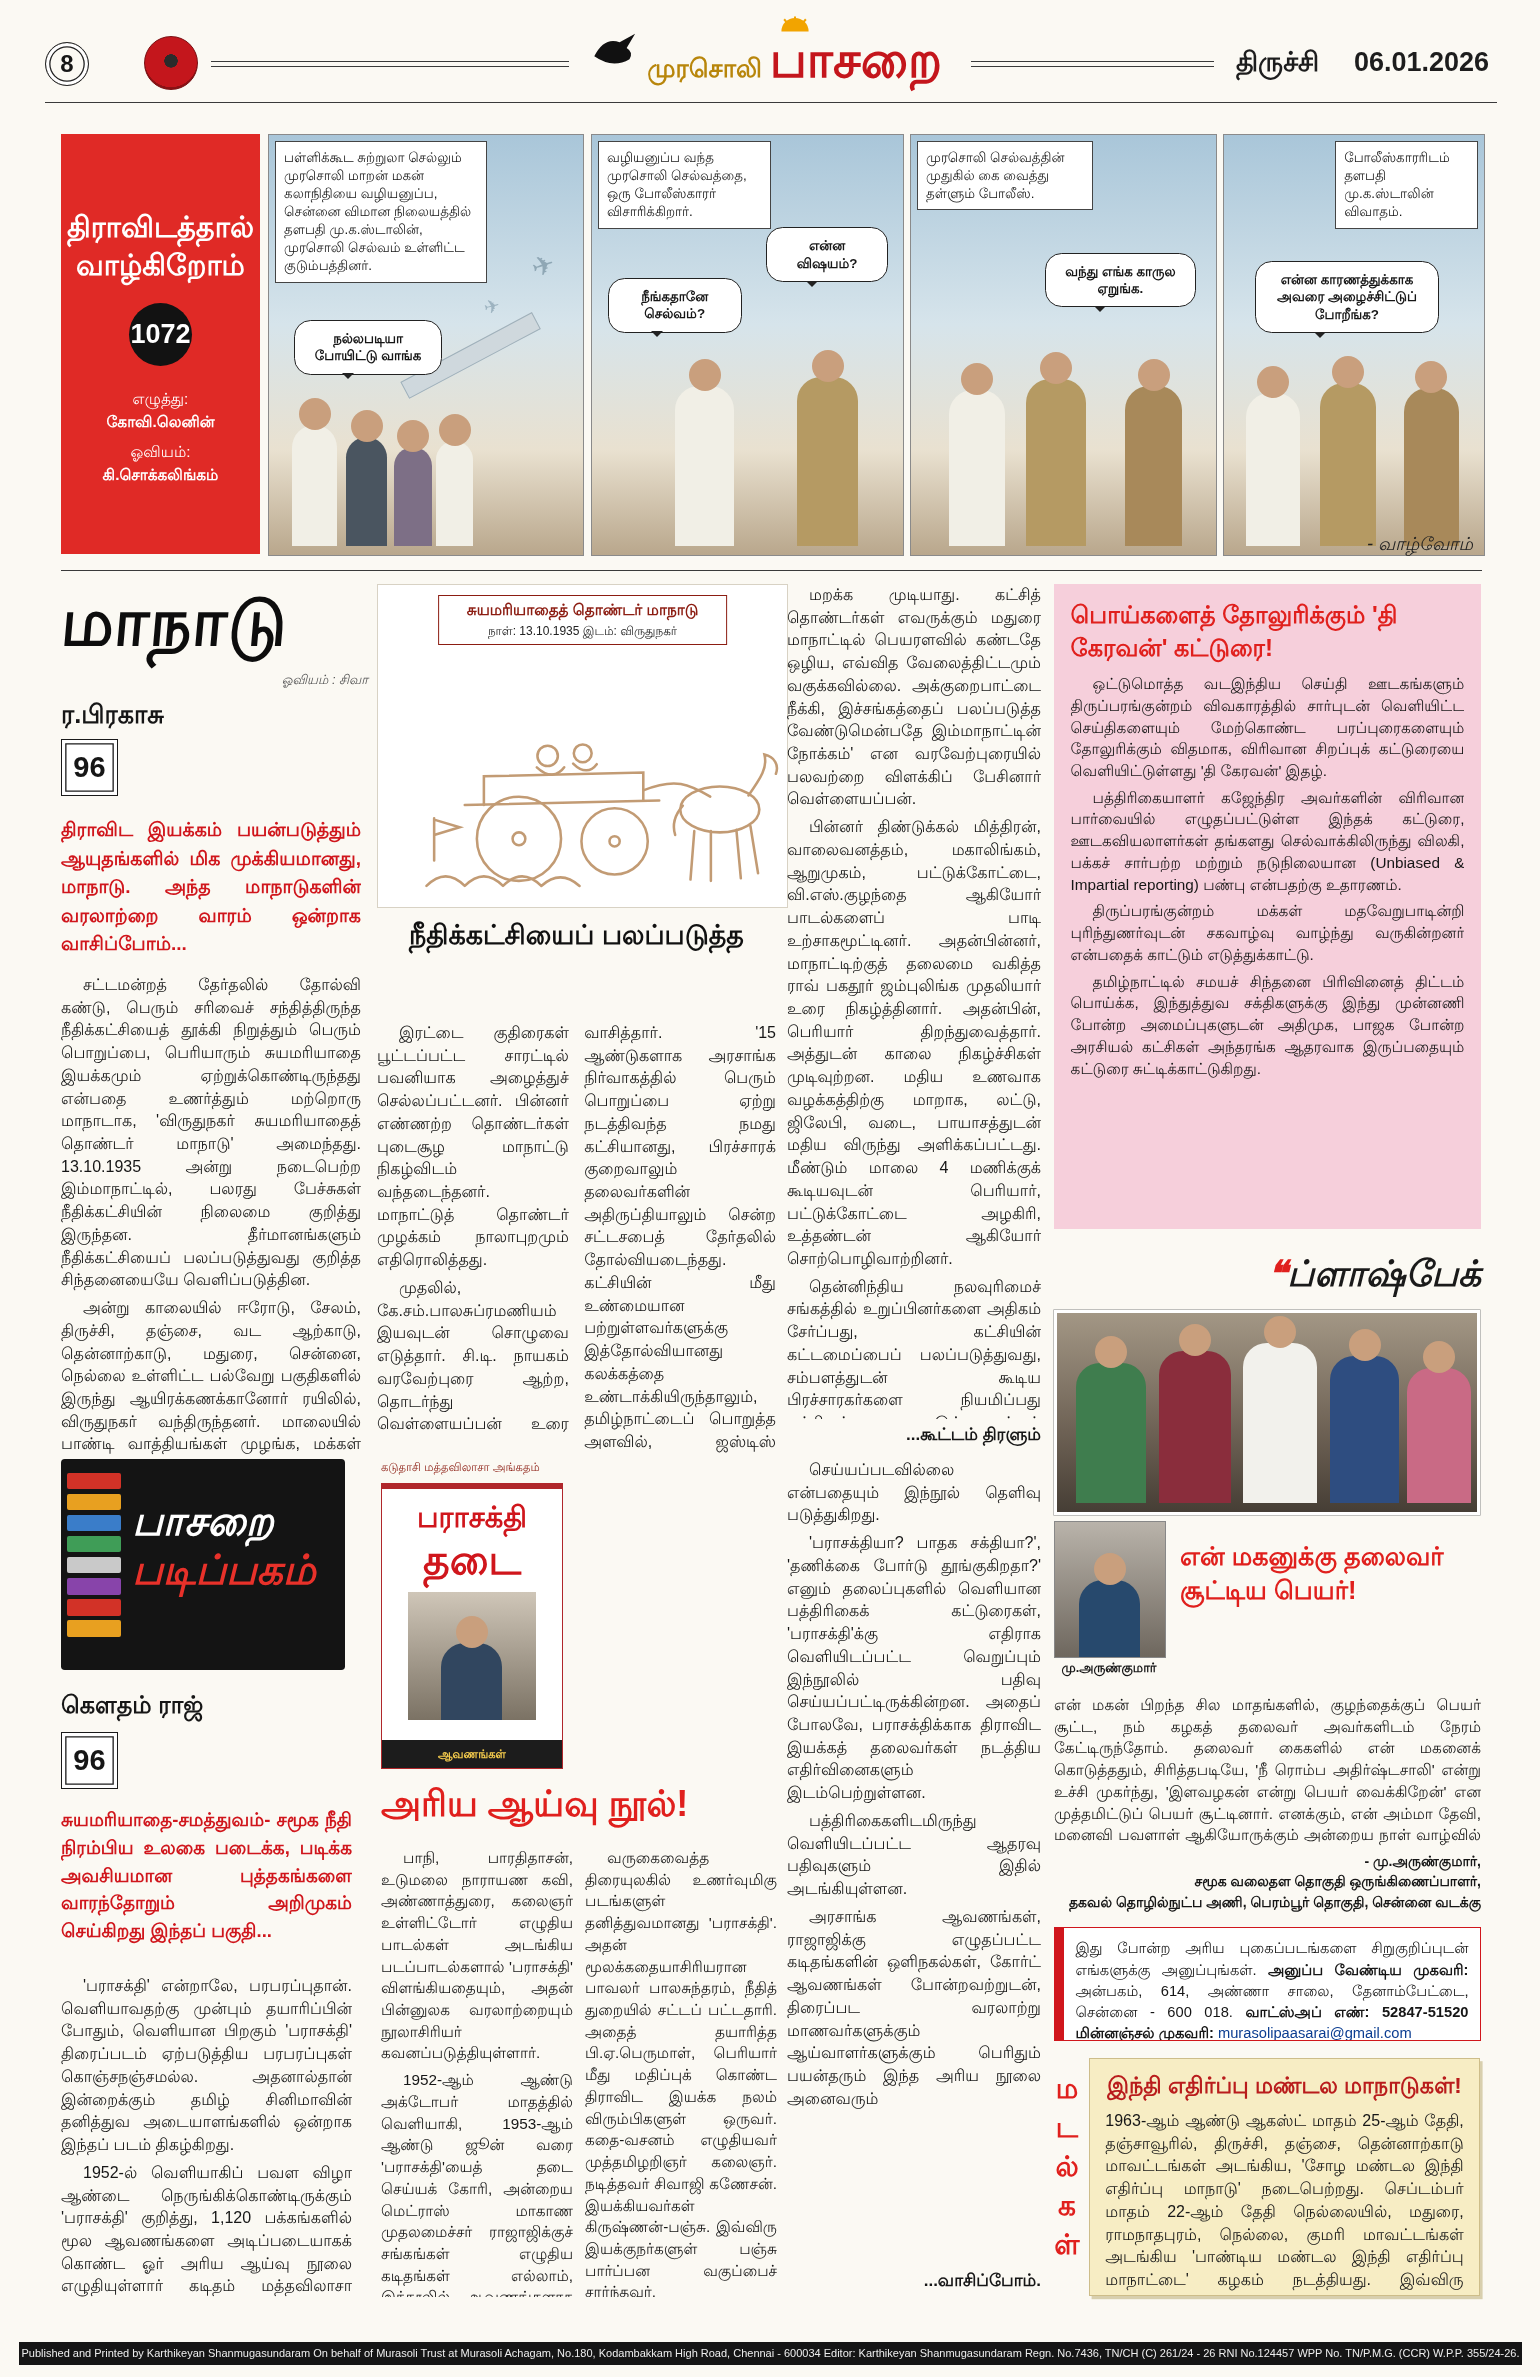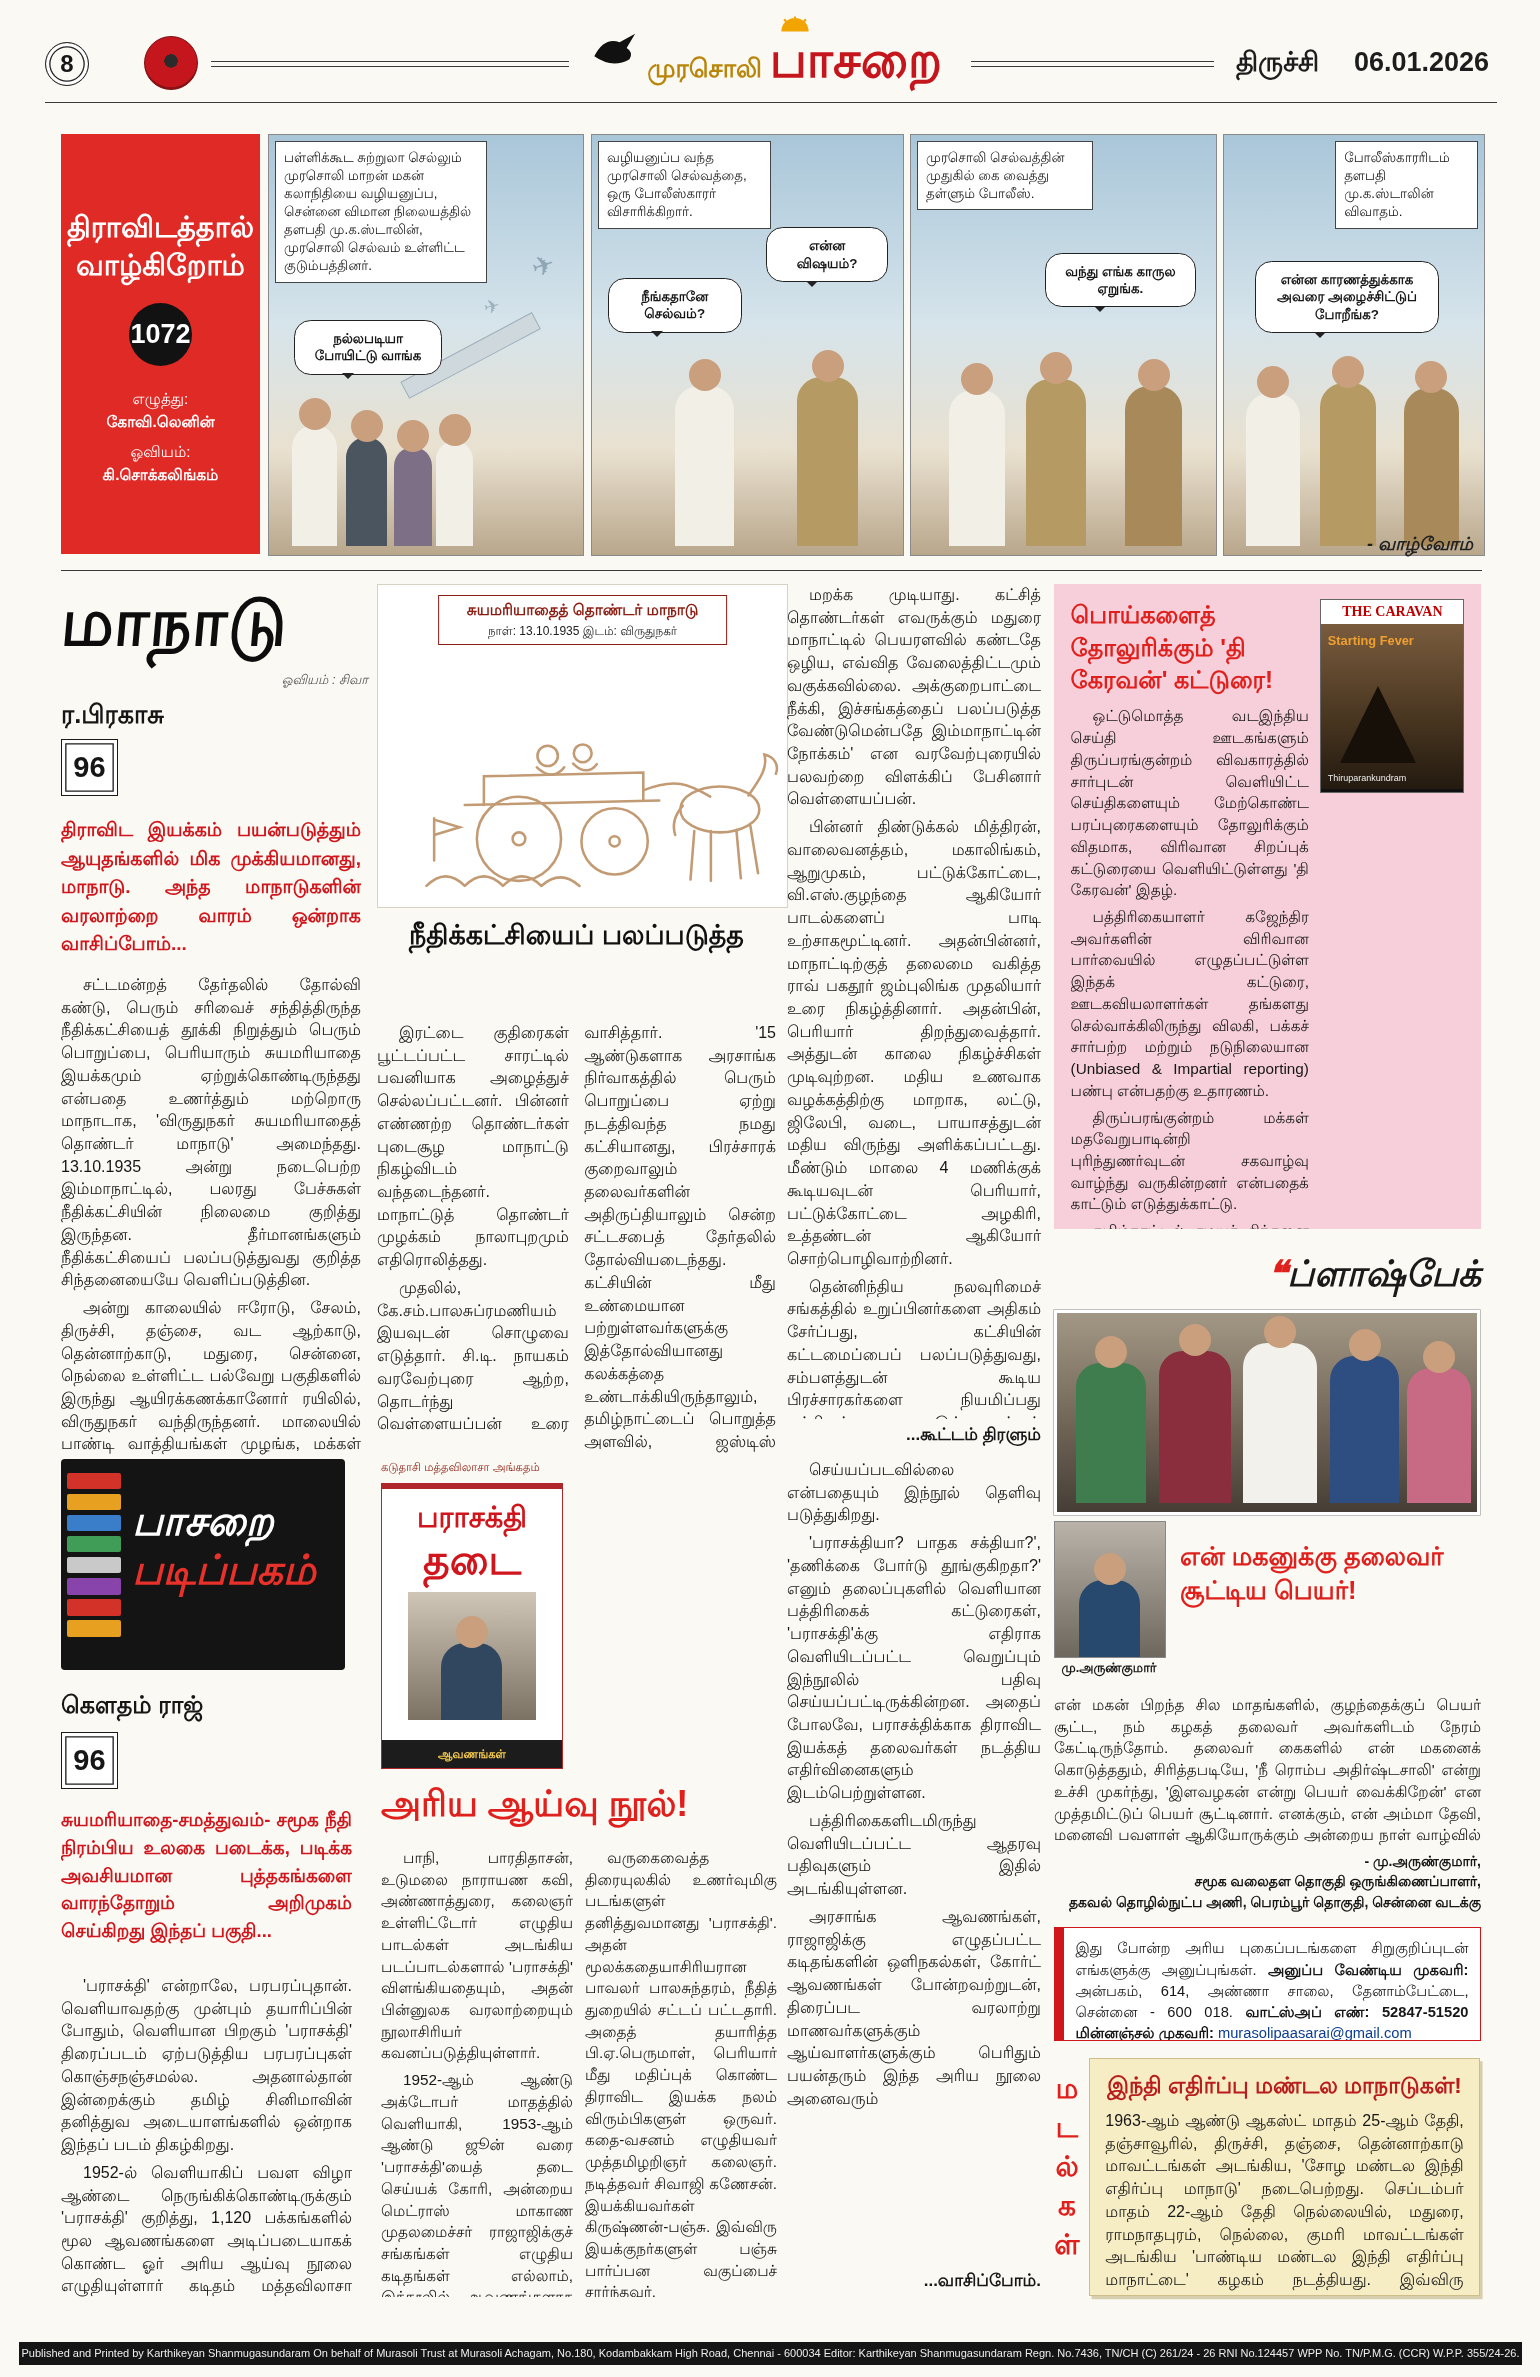--- a/index.html
+++ b/index.html
@@ -114,21 +114,21 @@
   <div class="panel" style="left:1223px;width:260px;">
     <div class="caption" style="left:auto;right:6.4px;width:48%;">போலீஸ்காரரிடம் தளபதி மு.க.ஸ்டாலின் விவாதம்.</div>
     <div class="person" style="left:22px;width:54px;height:153px;background:#f1efe6;"></div>
     <div class="person" style="left:96px;width:56px;height:163px;background:#b59a63;"></div>
     <div class="person" style="right:25.5px;width:55px;height:158px;background:#a8895a;"></div>
     <div class="bubble" style="left:12%;top:30%;width:62%;">
       <span>என்ன காரணத்துக்காக அவரை அழைச்சிட்டுப் போறீங்க?</span>
     </div>
   </div>
 
-  <div class="abs" style="left:1367px;top:534px;font-size:18px;font-weight:bold;font-style:italic;color:#222;">- வாழ்வோம்</div>
+  <div class="abs" style="left:1367px;top:534px;font-size:18px;font-weight:normal;font-style:italic;color:#222;">- வாழ்வோம்</div>
 
   <div class="abs rule" style="left:61px;top:570px;width:1421px;border-top-width:1.9px;"></div>
 
   <div class="abs" style="left:61px;top:584px;width:307px;font-size:66px;font-weight:900;color:#0d0d0d;transform:skewX(-5deg);letter-spacing:1.3px;">மாநாடு</div>
   <div class="abs" style="left:61px;top:672px;width:307px;text-align:right;font-size:12.8px;font-style:italic;color:#555;">ஓவியம் : சிவா</div>
   <div class="abs" style="left:61px;top:700px;font-size:25.5px;font-weight:bold;">ர.பிரகாசு</div>
   <div class="abs epi" style="left:61px;top:739px;">
     <span>96</span>
   </div>
   <div class="abs txt" style="left:61px;top:816px;width:300px;font-size:19px;font-weight:bold;color:#d0161c;line-height:1.5;">திராவிட இயக்கம் பயன்படுத்தும் ஆயுதங்களில் மிக முக்கியமானது, மாநாடு. அந்த மாநாடுகளின் வரலாற்றை வாரம் ஒன்றாக வாசிப்போம்...</div>
@@ -176,28 +176,20 @@
 
   <div class="abs txt colblock" style="left:787px;top:584px;width:254px;height:835px;font-size:16px;">
     <p class="p">மறக்க முடியாது. கட்சித் தொண்டர்கள் எவருக்கும் மதுரை மாநாட்டில் பெயரளவில் கண்டதே ஒழிய, எவ்வித வேலைத்திட்டமும் வகுக்கவில்லை. அக்குறைபாட்டை நீக்கி, இச்சங்கத்தைப் பலப்படுத்த வேண்டுமென்பதே இம்மாநாட்டின் நோக்கம்' என வரவேற்புரையில் பலவற்றை விளக்கிப் பேசினார் வெள்ளையப்பன்.</p>
     <p class="p">பின்னர் திண்டுக்கல் மித்திரன், வாலைவனத்தம், மகாலிங்கம், ஆறுமுகம், பட்டுக்கோட்டை, வி.எஸ்.குழந்தை ஆகியோர் பாடல்களைப் பாடி உற்சாகமூட்டினர். அதன்பின்னர், மாநாட்டிற்குத் தலைமை வகித்த ராவ் பகதூர் ஜம்புலிங்க முதலியார் உரை நிகழ்த்தினார். அதன்பின், பெரியார் திறந்துவைத்தார். அத்துடன் காலை நிகழ்ச்சிகள் முடிவுற்றன. மதிய உணவாக வழக்கத்திற்கு மாறாக, லட்டு, ஜிலேபி, வடை, பாயாசத்துடன் மதிய விருந்து அளிக்கப்பட்டது. மீண்டும் மாலை 4 மணிக்குக் கூடியவுடன் பெரியார், பட்டுக்கோட்டை அழகிரி, உத்தண்டன் ஆகியோர் சொற்பொழிவாற்றினர்.</p>
     <p class="p">தென்னிந்திய நலவுரிமைச் சங்கத்தில் உறுப்பினர்களை அதிகம் சேர்ப்பது, கட்சியின் கட்டமைப்பைப் பலப்படுத்துவது, சம்பளத்துடன் கூடிய பிரச்சாரகர்களை நியமிப்பது பற்றியும் இம்மாநாட்டில் ஆலோசிக்கப்பட்டு, தீர்மானங்கள் நிறைவேற்றப்பட்டன. மேலும், அப்போது தமிழ்நாடு வருவதாக இருந்த பிரச்சாரத்திற்கு வரவேற்புக் கூடாது, அவருக்கு நிதி அளிக்கக் கூடாது என்ற தீர்மானமும் நிறைவேற்றப்பட்டது.</p>
 
   </div>
   <div class="abs" style="left:787px;top:1425px;width:254px;text-align:right;font-size:17px;font-weight:900;">...கூட்டம் திரளும்</div>
 
   <div class="abs" style="left:1054px;top:584px;width:427px;height:645px;background:#f6cfdb;box-sizing:border-box;padding:15.3px 16.6px;overflow:hidden;">
-    <div style="float:right;width:142px;height:192px;margin:0 0 9px 11.5px;background:#111;border:0.6px solid #666;overflow:hidden;">
-      <div style="background:#fff;color:#c00000;font-family:'Liberation Serif',serif;font-weight:900;font-size:14px;text-align:center;padding:3.8px 0;">THE CARAVAN</div>
-      <div style="height:165px;background:linear-gradient(180deg,#7a5c3e,#46341f 60%,#241a10);position:relative;">
-        <div style="position:absolute;bottom:25.5px;left:19px;width:0;height:0;border-left:38px solid transparent;border-right:38px solid transparent;border-bottom:77px solid #171008;"></div>
-        <div style="position:absolute;top:9px;left:6.4px;color:#f0a030;font-size:12.8px;font-weight:bold;">Starting Fever</div>
-        <div style="position:absolute;bottom:6.4px;left:6.4px;color:#eee;font-size:9px;">Thiruparankundram</div>
-      </div>
-    </div>
     <div style="font-size:24px;font-weight:900;color:#e0201d;line-height:1.35;margin-bottom:9px;">பொய்களைத் தோலுரிக்கும் 'தி கேரவன்' கட்டுரை!</div>
     <div class="txt" style="font-size:15.3px;">
       <p class="p">ஒட்டுமொத்த வடஇந்திய செய்தி ஊடகங்களும் திருப்பரங்குன்றம் விவகாரத்தில் சார்புடன் வெளியிட்ட செய்திகளையும் மேற்கொண்ட பரப்புரைகளையும் தோலுரிக்கும் விதமாக, விரிவான சிறப்புக் கட்டுரையை வெளியிட்டுள்ளது 'தி கேரவன்' இதழ்.</p>
       <p class="p">பத்திரிகையாளர் கஜேந்திர அவர்களின் விரிவான பார்வையில் எழுதப்பட்டுள்ள இந்தக் கட்டுரை, ஊடகவியலாளர்கள் தங்களது செல்வாக்கிலிருந்து விலகி, பக்கச் சார்பற்ற மற்றும் நடுநிலையான (Unbiased &amp; Impartial reporting) பண்பு என்பதற்கு உதாரணம்.</p>
       <p class="p">திருப்பரங்குன்றம் மக்கள் மதவேறுபாடின்றி புரிந்துணர்வுடன் சகவாழ்வு வாழ்ந்து வருகின்றனர் என்பதைக் காட்டும் எடுத்துக்காட்டு.</p>
       <p class="p">தமிழ்நாட்டில் சமயச் சிந்தனை பிரிவினைத் திட்டம் பொய்க்க, இந்துத்துவ சக்திகளுக்கு இந்து முன்னணி போன்ற அமைப்புகளுடன் அதிமுக, பாஜக போன்ற அரசியல் கட்சிகள் அந்தரங்க ஆதரவாக இருப்பதையும் கட்டுரை சுட்டிக்காட்டுகிறது.</p>
 
     </div>
   </div>
 

